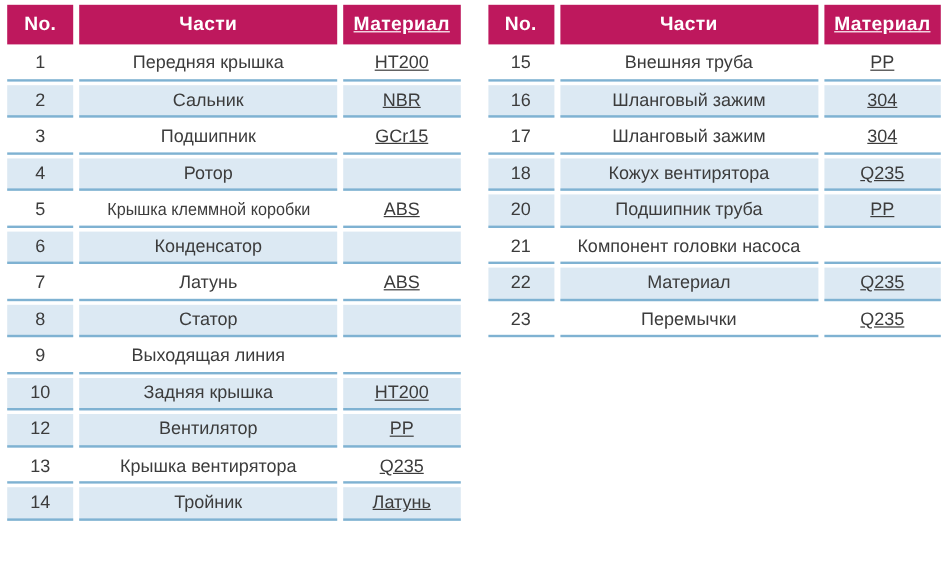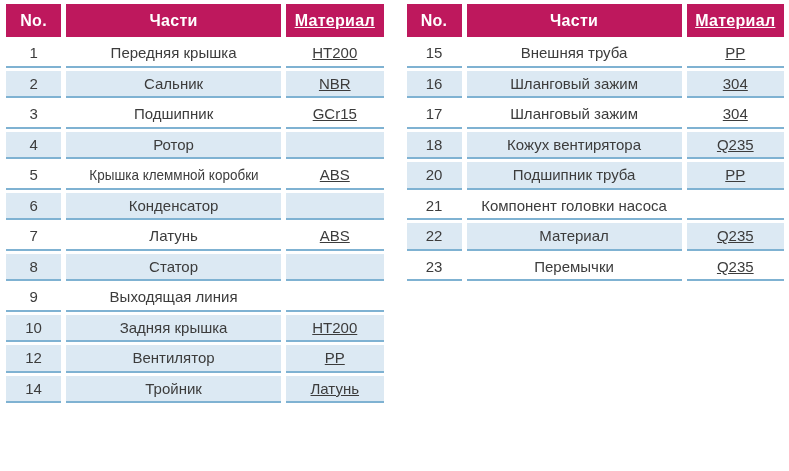--- a/index.html
+++ b/index.html
@@ -132,20 +132,25 @@
         <tr class="alt">
           <td class="col-no">10</td>
           <td class="col-part">Задняя крышка</td>
           <td class="col-mat">HT200</td>
         </tr>
         <tr class="alt">
           <td class="col-no">12</td>
           <td class="col-part">Вентилятор</td>
           <td class="col-mat">PP</td>
         </tr>
+        <tr>
+          <td class="col-no">13</td>
+          <td class="col-part">Крышка вентирятора</td>
+          <td class="col-mat">Q235</td>
+        </tr>
         <tr class="alt">
           <td class="col-no">14</td>
           <td class="col-part">Тройник</td>
           <td class="col-mat">Латунь</td>
         </tr>
       </tbody>
   </table>
   <table class="parts">
     <thead>
         <tr>

